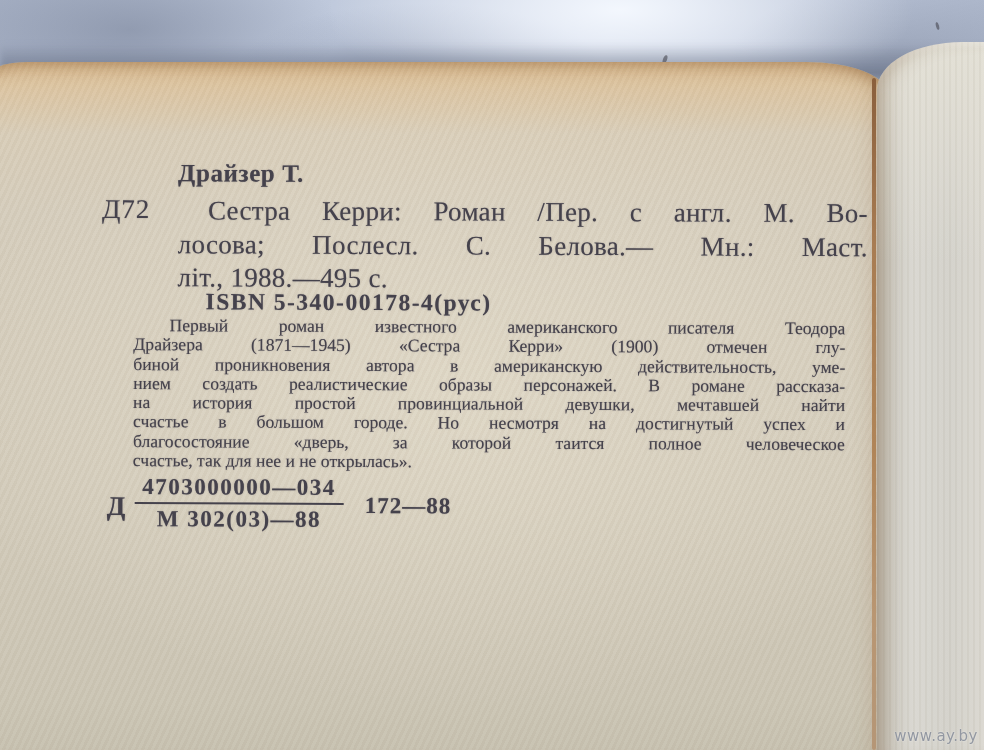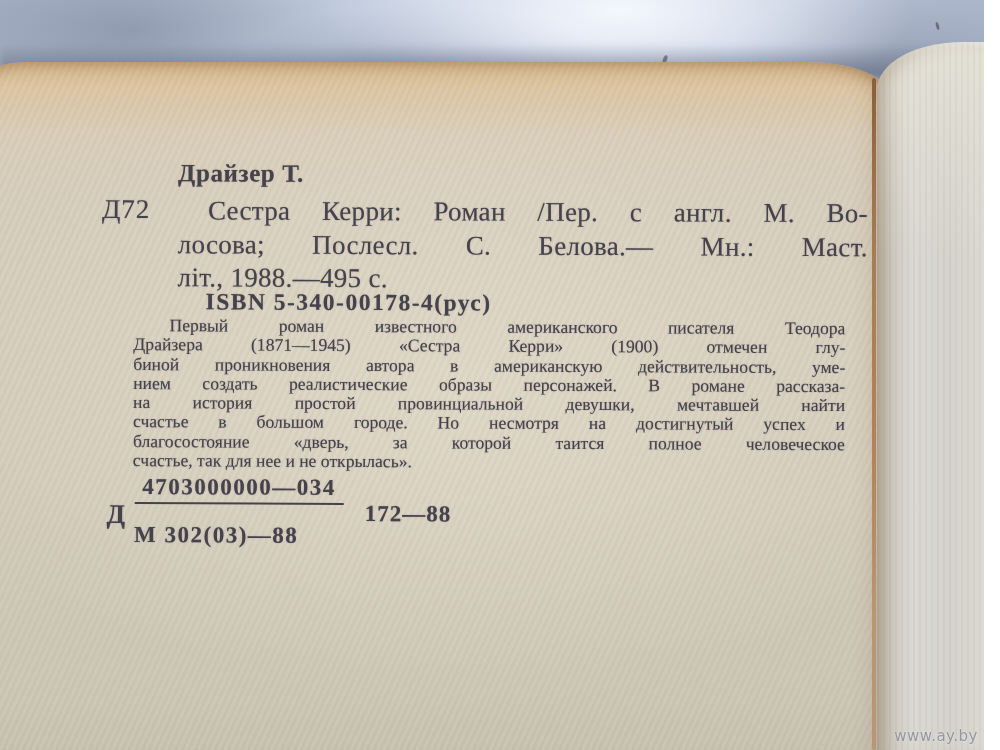--- a/index.html
+++ b/index.html
@@ -96,26 +96,26 @@
   }
   .anno-line{ text-align:justify; text-align-last:justify; white-space:nowrap; }
   .anno-line.first{ padding-left:36px; }
   .anno-line.last{ text-align:left; text-align-last:left; }
   .catalog{
     position:absolute; left:108px; top:474px;
     display:flex; align-items:center;
     font-weight:bold;
   }
   .catalog .prefix{ font-size:27px; margin-right:9px; margin-top:6px; }
-  .catalog .fraction{ display:inline-block; text-align:left; }
+  .catalog .fraction{ display:inline-block; text-align:center; }
   .catalog .numerator{
     font-size:23px; letter-spacing:1.5px; padding:0 8px 2px 8px;
     border-bottom:2.5px solid #45424c;
   }
-  .catalog .denominator{ font-size:23px; letter-spacing:1.5px; padding-top:18px; }
+  .catalog .denominator{ font-size:23px; letter-spacing:1.5px; padding-top:2px; }
   .catalog .suffix{ font-size:23px; letter-spacing:1px; margin-left:21px; margin-top:4px; }
   .bbk{
     position:absolute; left:650px; top:486px;
     font-size:23px; font-weight:bold; letter-spacing:1px;
   }
   .watermark{
     position:absolute; right:6px; bottom:5px;
     font-family:"DejaVu Sans", sans-serif;
     font-size:15px; letter-spacing:0.5px;
     color:rgba(142,148,158,0.95);

